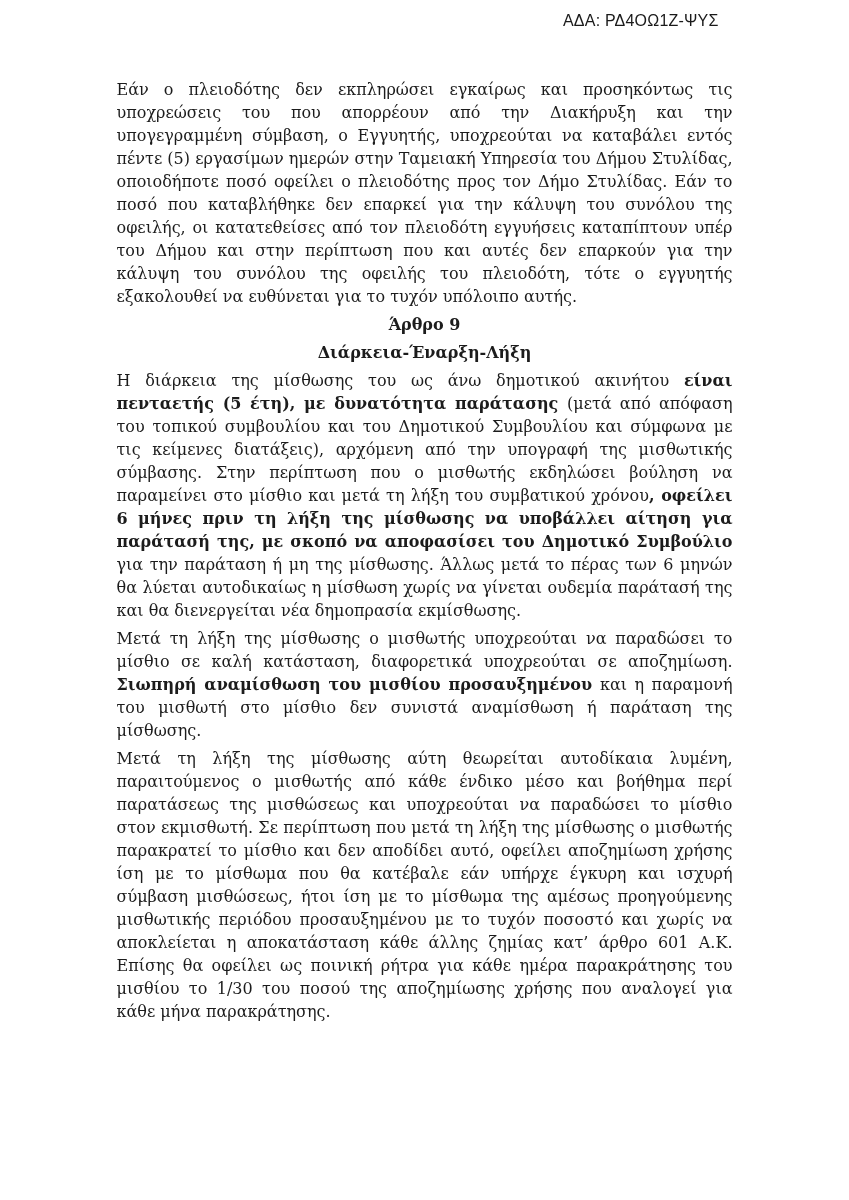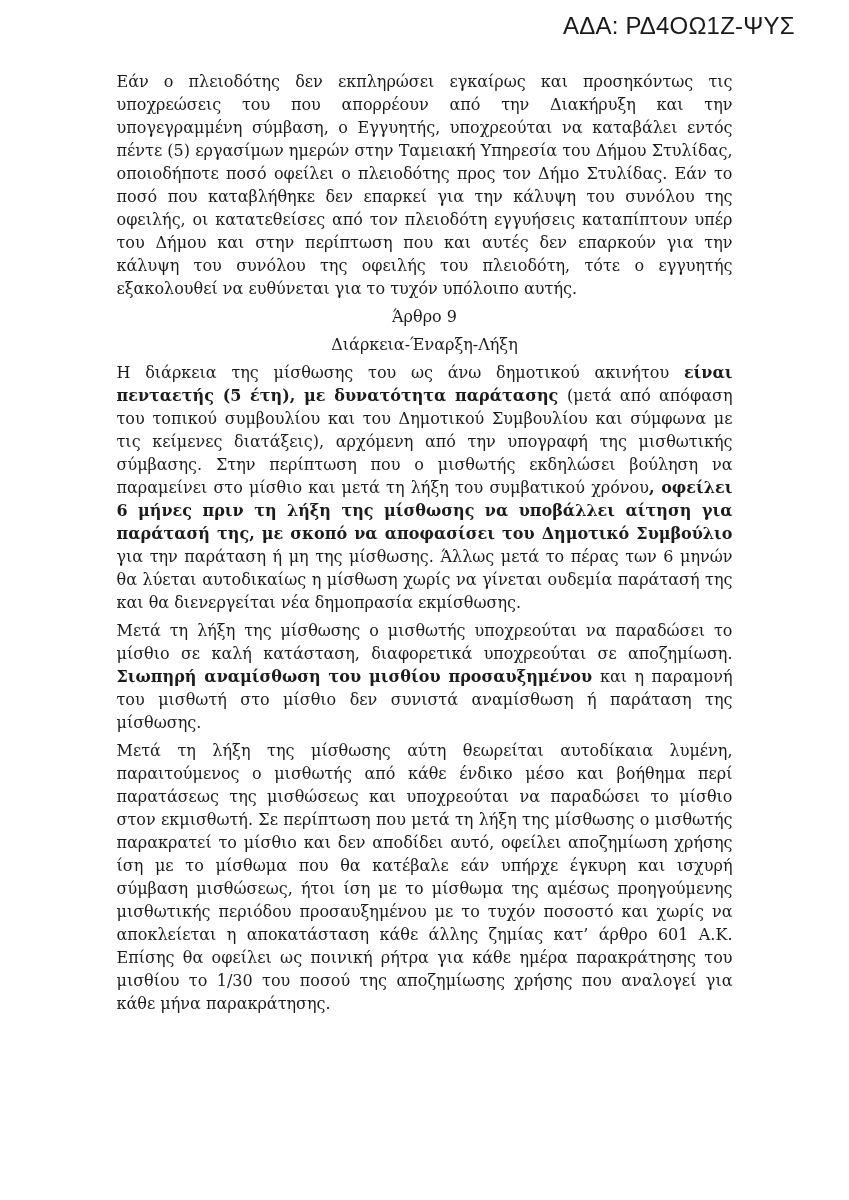--- a/index.html
+++ b/index.html
@@ -13,43 +13,43 @@
     position: relative;
     overflow: hidden;
     font-family: "DejaVu Serif", serif;
     color: #1c1c1c;
   }
   .ada-stamp {
     position: absolute;
     top: 12px;
     left: 563px;
     font-family: "Liberation Sans", sans-serif;
-    font-size: 24px;
+    font-size: 16px;
     letter-spacing: 0.2px;
     color: #1a1a1a;
     white-space: nowrap;
   }
   .doc {
     width: 616px;
-    margin: 4px auto;
+    margin: 12px auto;
     padding-top: 66px;
     font-size: 16px;
     line-height: 23px;
     text-align: justify;
   }
   .doc p {
     margin: 0 0 5px 0;
   }
   .doc p.justify-last {
     text-align-last: justify;
   }
   .doc h3.article-heading {
     font-size: 16px;
     line-height: 23px;
-    font-weight: normal;
+    font-weight: bold;
     text-align: left;
     text-align-last: center;
     margin: 5px 0 5px 0;
   }
   .doc strong {
     font-weight: bold;
   }
 </style>
 </head>
 <body>

